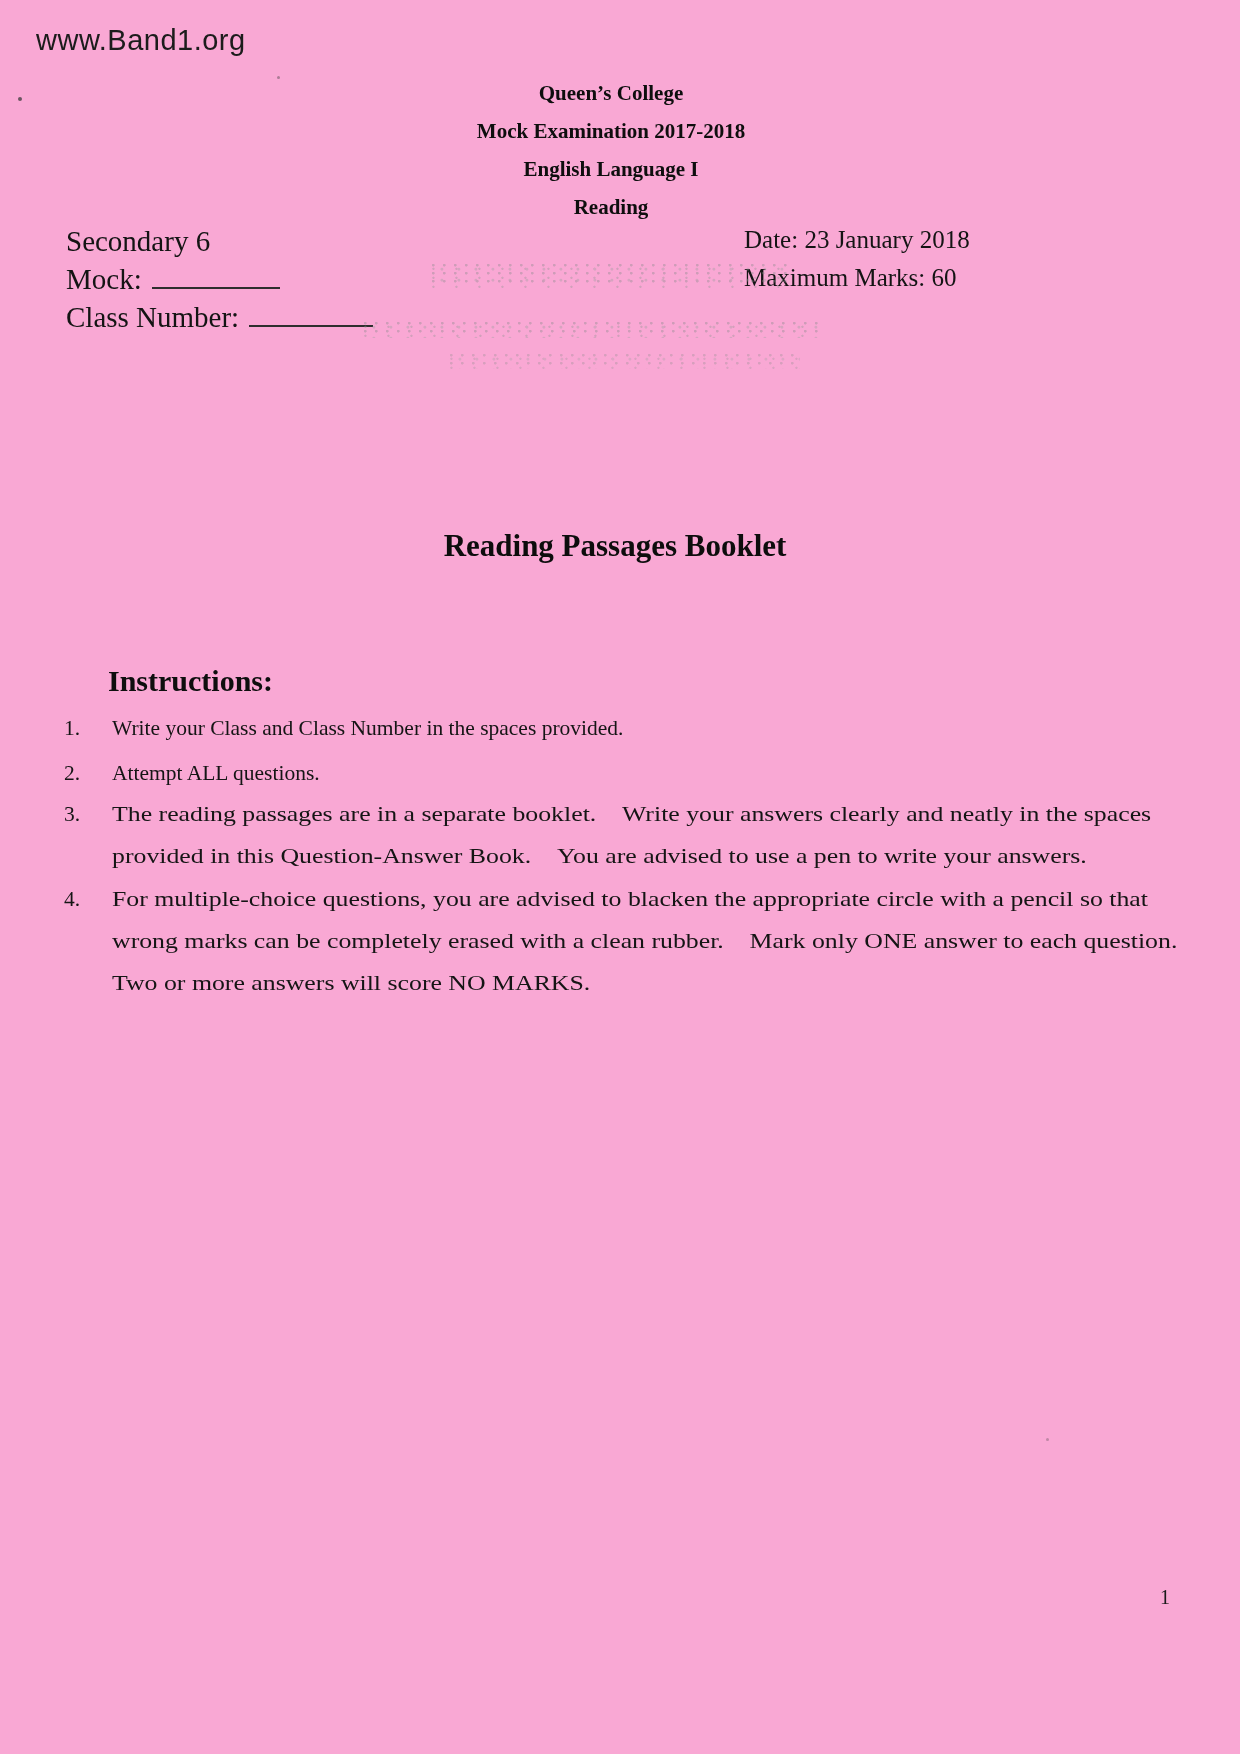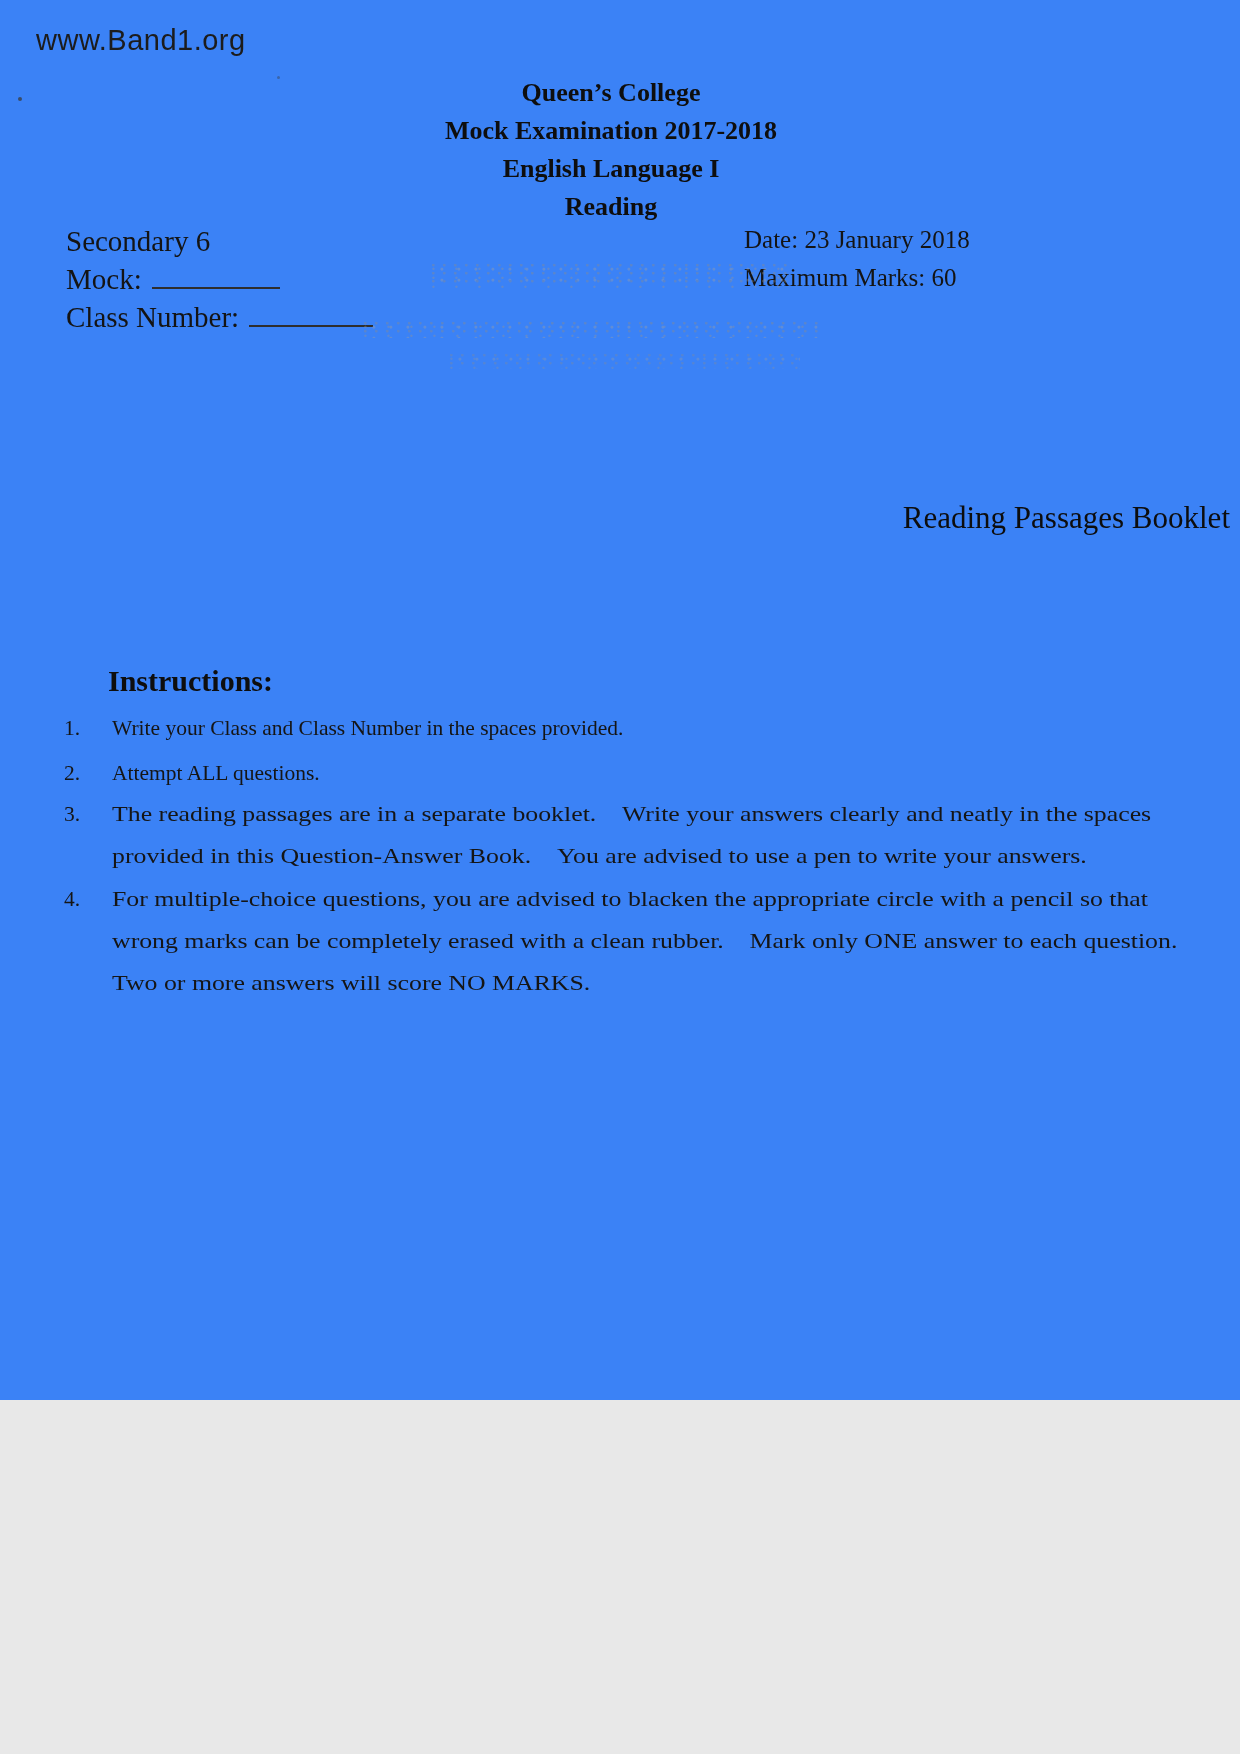--- a/index.html
+++ b/index.html
@@ -1,38 +1,38 @@
 <!DOCTYPE html>
 <html><head>
 <meta charset="utf-8">
 <style>
   * { margin:0; padding:0; box-sizing:border-box; }
   html,body { background:#e8e8e8; }
   .page {
     position:relative;
-    width:1240px; height:1400px;
+    width:1240px; height:1754px;
     margin:0 auto;
-    background:#3b82f6;
+    background:#f9a8d4;
     overflow:hidden;
     font-family:"Liberation Serif", serif;
     color:#121212;
   }
   
   .watermark {
     position:absolute; left:36px; top:24px;
     font-family:"Liberation Sans", sans-serif;
     font-size:29px; color:#1c1c1c; letter-spacing:0.5px;
   }
   
   .exam-header {
     position:absolute; left:0; top:74px; width:1222px;
     text-align:center;
   }
   .exam-header div {
-    font-weight:bold; font-size:26px; line-height:38px; color:#0e0e0e;
+    font-weight:bold; font-size:21px; line-height:38px; color:#0e0e0e;
   }
   
   .info-left {
     position:absolute; left:66px; top:222px;
     font-size:29px; line-height:38px; color:#141414;
   }
   .blank {
     display:inline-block; height:24px; vertical-align:baseline;
     border-bottom:2px solid #2e2e2e; margin-left:10px;
   }
@@ -54,22 +54,22 @@
   }
   .smudge.s1 { left:430px; top:262px; width:362px; height:26px; }
   .smudge.s2 { left:362px; top:320px; width:458px; height:18px; }
   .smudge.s3 { left:448px; top:352px; width:352px; height:17px; opacity:0.3; }
   .speck { position:absolute; background:#3a3a3a; border-radius:50%; }
   .speck.p1 { left:18px; top:97px; width:4px; height:4px; opacity:0.75; }
   .speck.p2 { left:277px; top:76px; width:3px; height:3px; opacity:0.4; }
   .speck.p3 { left:1046px; top:1438px; width:3px; height:3px; opacity:0.3; }
   
   .booklet-title {
-    position:absolute; left:0; top:500px; width:1230px;
-    text-align:right; font-weight:normal; font-size:31px; color:#0d0d0d;
+    position:absolute; left:0; top:528px; width:1230px;
+    text-align:center; font-weight:bold; font-size:31px; color:#0d0d0d;
   }
   
   .instructions-heading {
     position:absolute; left:108px; top:664px;
     font-weight:bold; font-size:30px; color:#0e0e0e;
   }
   .item { position:absolute; left:64px; display:flex; font-size:21.5px; color:#151515; }
   .item .inum { width:48px; flex:none; line-height:42px; }
   .item .lines .ln { line-height:42px; white-space:nowrap; }
   .item .lines .ln.stretch { transform:scaleX(1.2); transform-origin:0 50%; }

